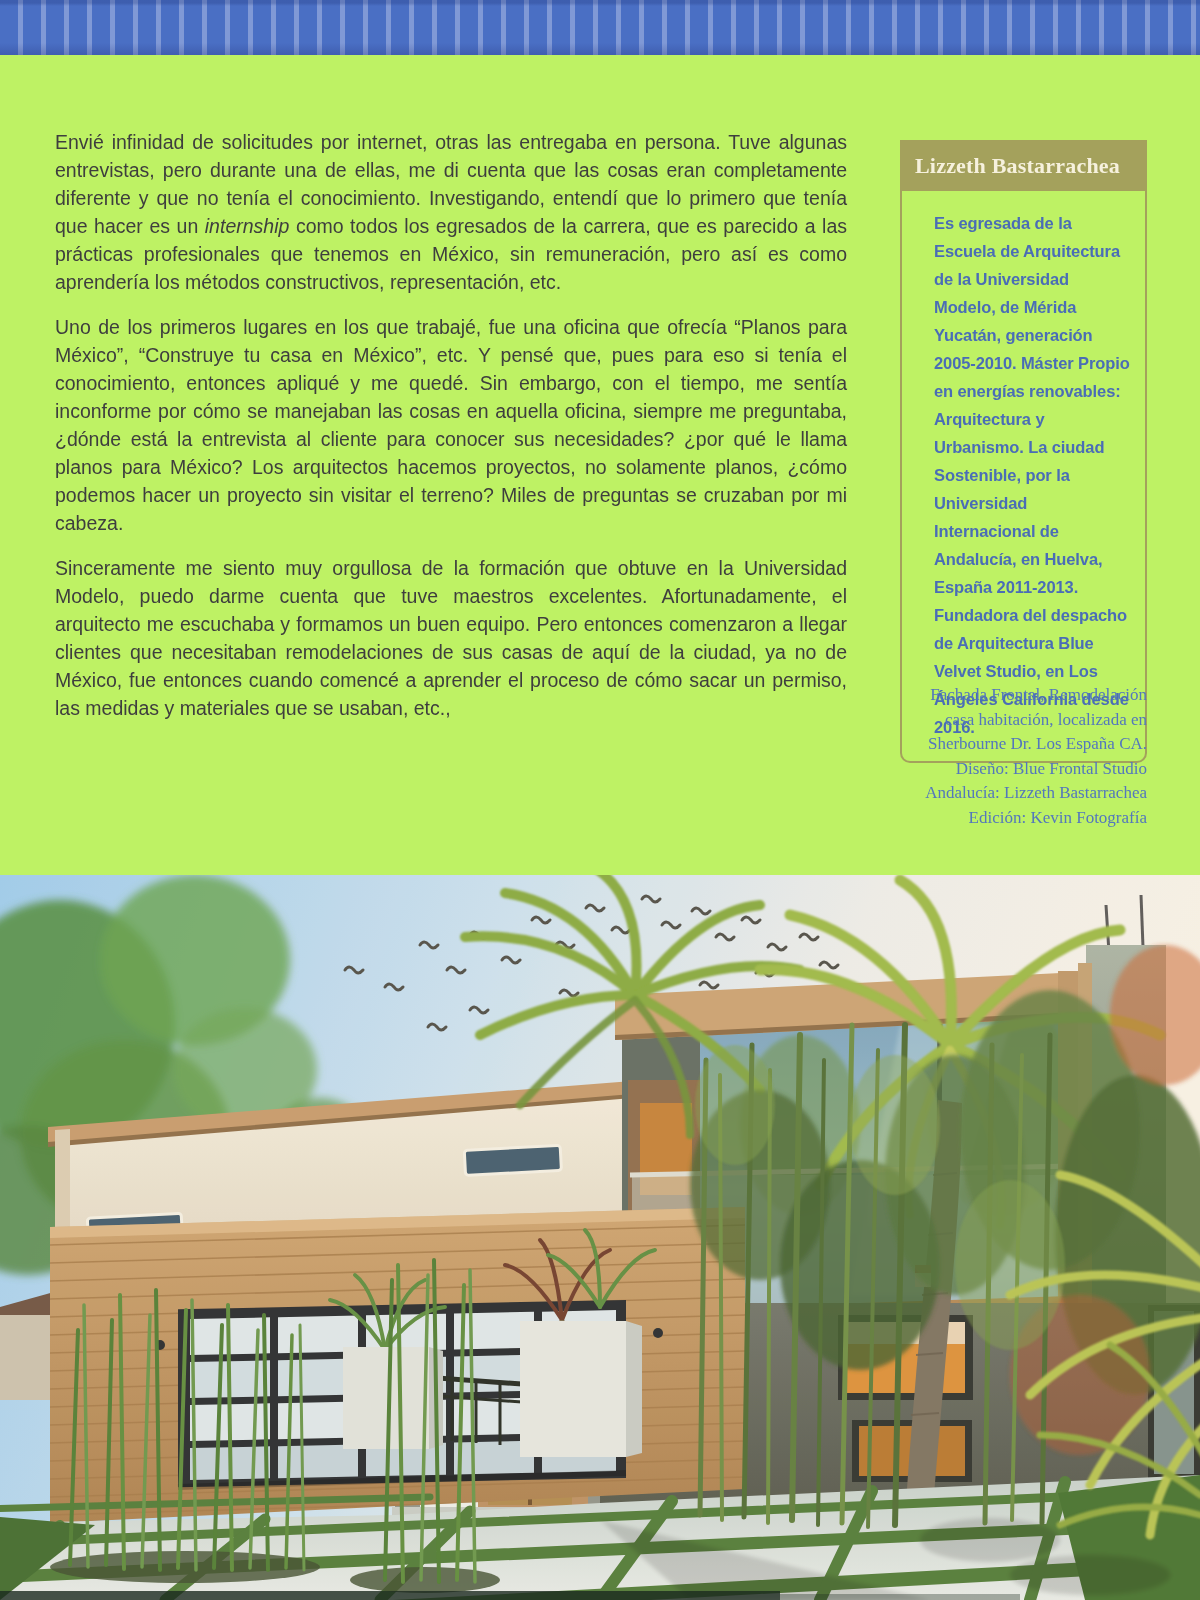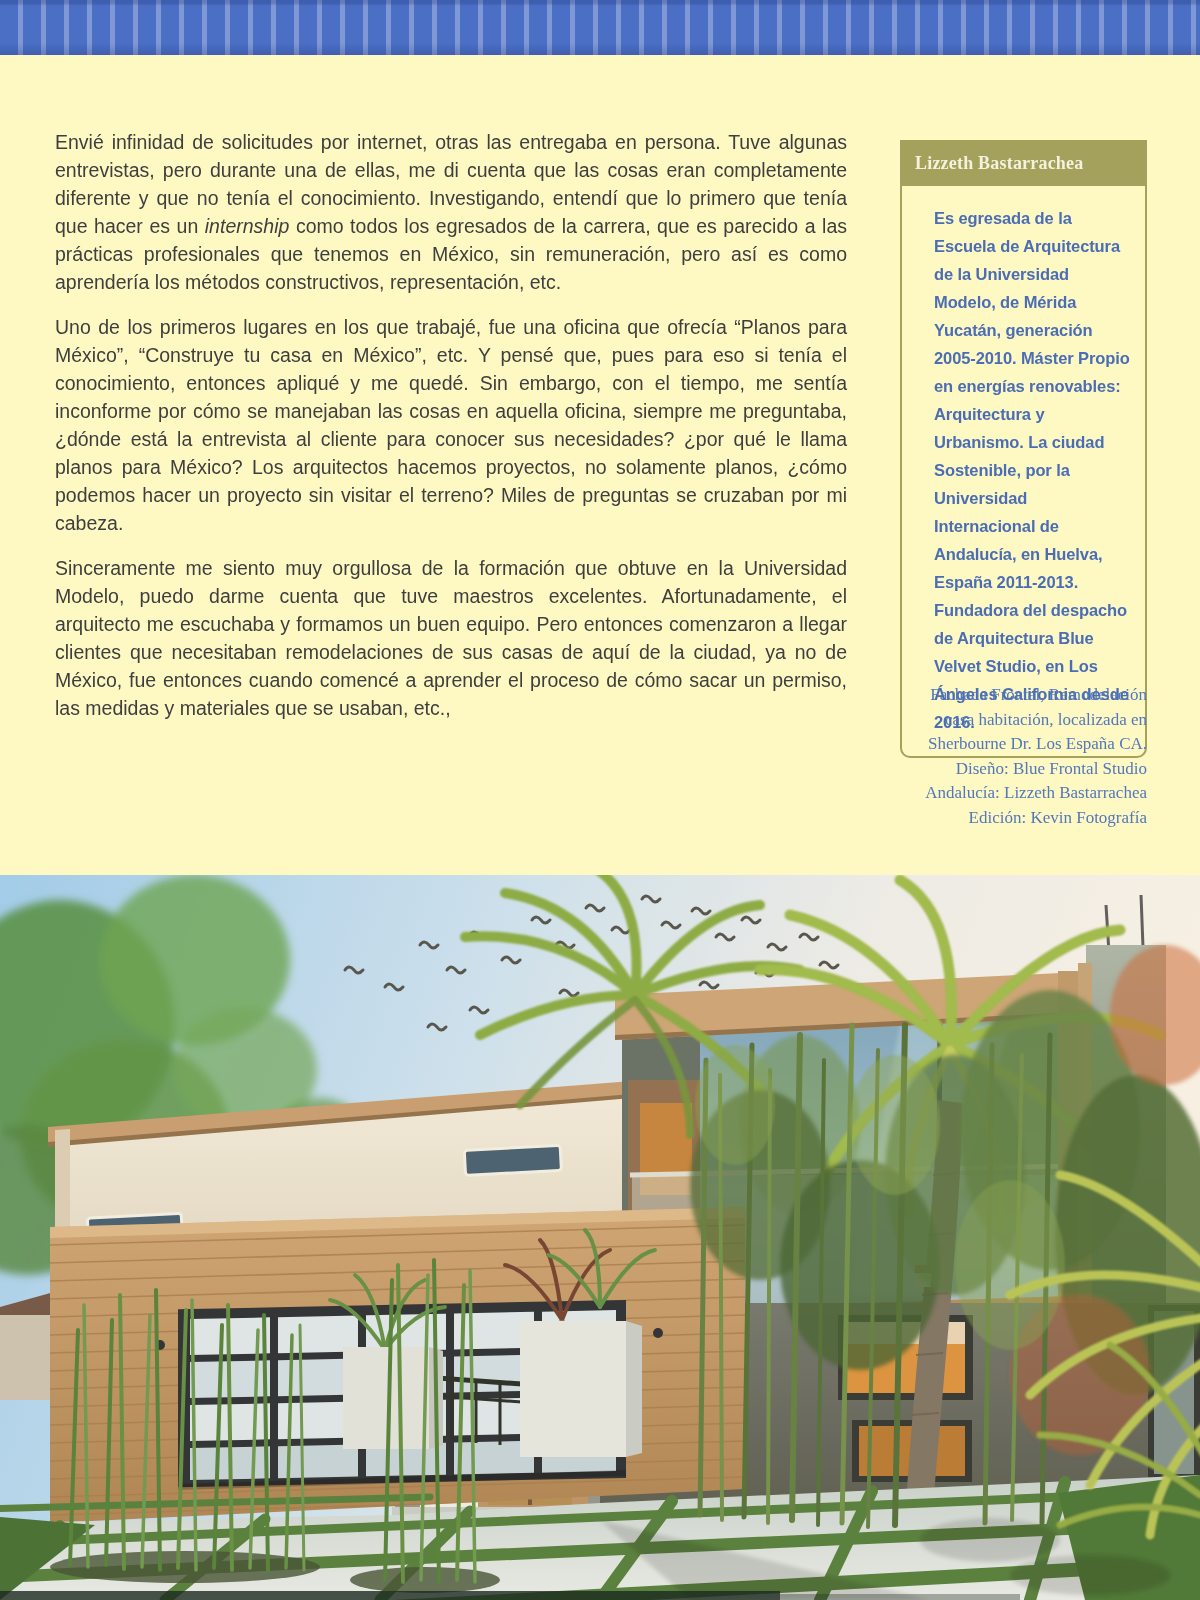--- a/index.html
+++ b/index.html
@@ -1,38 +1,38 @@
 <!DOCTYPE html>
 <html lang="es"><head>
 <meta charset="utf-8">
 <style>
   html,body{margin:0;padding:0;background:#ffffff;}
   .page{
-    position:relative;width:1200px;height:1600px;background:#fef9c3;
+    position:relative;width:1200px;height:1600px;background:#bef264;
     overflow:hidden;font-family:"Liberation Sans",sans-serif;
   }
   
   .top-band{
     position:absolute;left:0;top:0;width:1200px;height:55px;
     background:
       linear-gradient(180deg, rgba(30,50,120,.28) 0 3px, rgba(255,255,255,0) 6px 78%, rgba(40,55,130,.30) 100%),
       repeating-linear-gradient(90deg,#4a6fc4 0 18px,#8099d6 18px 23px);
   }
   
   .article{
     position:absolute;left:55px;top:128px;width:792px;
     color:#3e3e3e;font-size:19.5px;line-height:28px;text-align:justify;
   }
   .article p{margin:0 0 17px 0;}
   .article .em{font-style:italic;}
   
   .author-box{position:absolute;left:900px;top:140px;width:247px;}
   .author-box .hd{
     background:#a4a15c;color:#f6f1dd;
-    font-family:"Liberation Serif",serif;font-size:18px;font-weight:bold;
+    font-family:"Liberation Serif",serif;font-size:22px;font-weight:bold;
     padding:13px 15px 12px 15px;letter-spacing:.2px;
   }
   .author-box .bd{
     border:2px solid #a4a15c;border-top:none;
     border-radius:0 0 10px 10px;
     padding:18px 15px 20px 32px;
     color:#4a6db6;font-size:16.5px;line-height:28px;font-weight:600;
     letter-spacing:-0.1px;hyphens:auto;
   }
   

